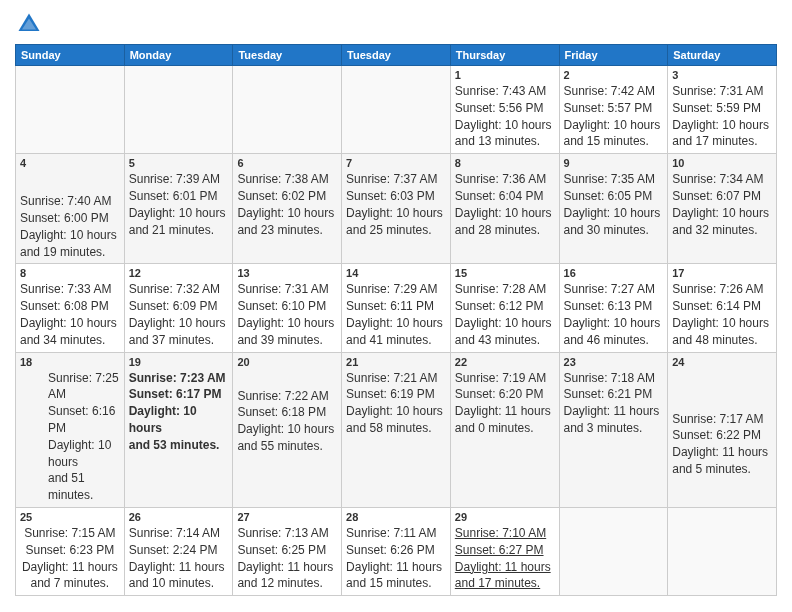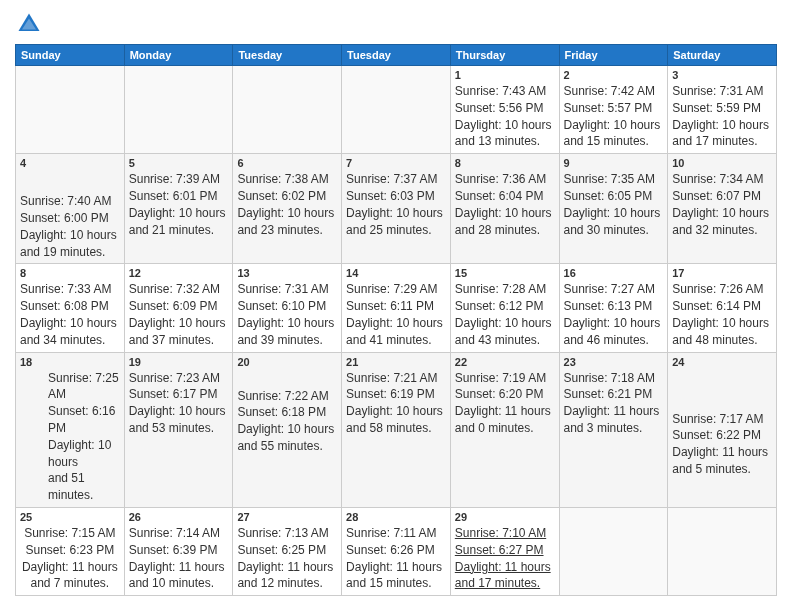--- a/index.html
+++ b/index.html
@@ -256,21 +256,21 @@
         <tr>
           <td>
             <div class="day-num">18</div>
             <div class="day-info" style="white-space: pre-line; margin-left: 28px;">Sunrise: 7:25 AM
 Sunset: 6:16 PM
 Daylight: 10 hours
 and 51 minutes.</div>
           </td>
           <td>
             <div class="day-num">19</div>
-            <div class="day-info" style="white-space: pre-line;">Sunrise: 7:23 AM
+            <div class="day-info" style="white-space: pre-line; font-weight: bold;">Sunrise: 7:23 AM
 Sunset: 6:17 PM
 Daylight: 10 hours
 and 53 minutes.</div>
           </td>
           <td>
             <div class="day-num">20</div>
             <div class="day-info" style="white-space: pre-line; margin-top: 20px;">Sunrise: 7:22 AM
 Sunset: 6:18 PM
 Daylight: 10 hours
 and 55 minutes.</div>
@@ -308,21 +308,21 @@
           <td>
             <div class="day-num">25</div>
             <div class="day-info" style="white-space: pre-line; text-align: center;">Sunrise: 7:15 AM
 Sunset: 6:23 PM
 Daylight: 11 hours
 and 7 minutes.</div>
           </td>
           <td>
             <div class="day-num">26</div>
             <div class="day-info" style="white-space: pre-line;">Sunrise: 7:14 AM
-Sunset: 6:39 PM
+Sunset: 2:24 PM
 Daylight: 11 hours
 and 10 minutes.</div>
           </td>
           <td>
             <div class="day-num">27</div>
             <div class="day-info" style="white-space: pre-line;">Sunrise: 7:13 AM
 Sunset: 6:25 PM
 Daylight: 11 hours
 and 12 minutes.</div>
           </td>

